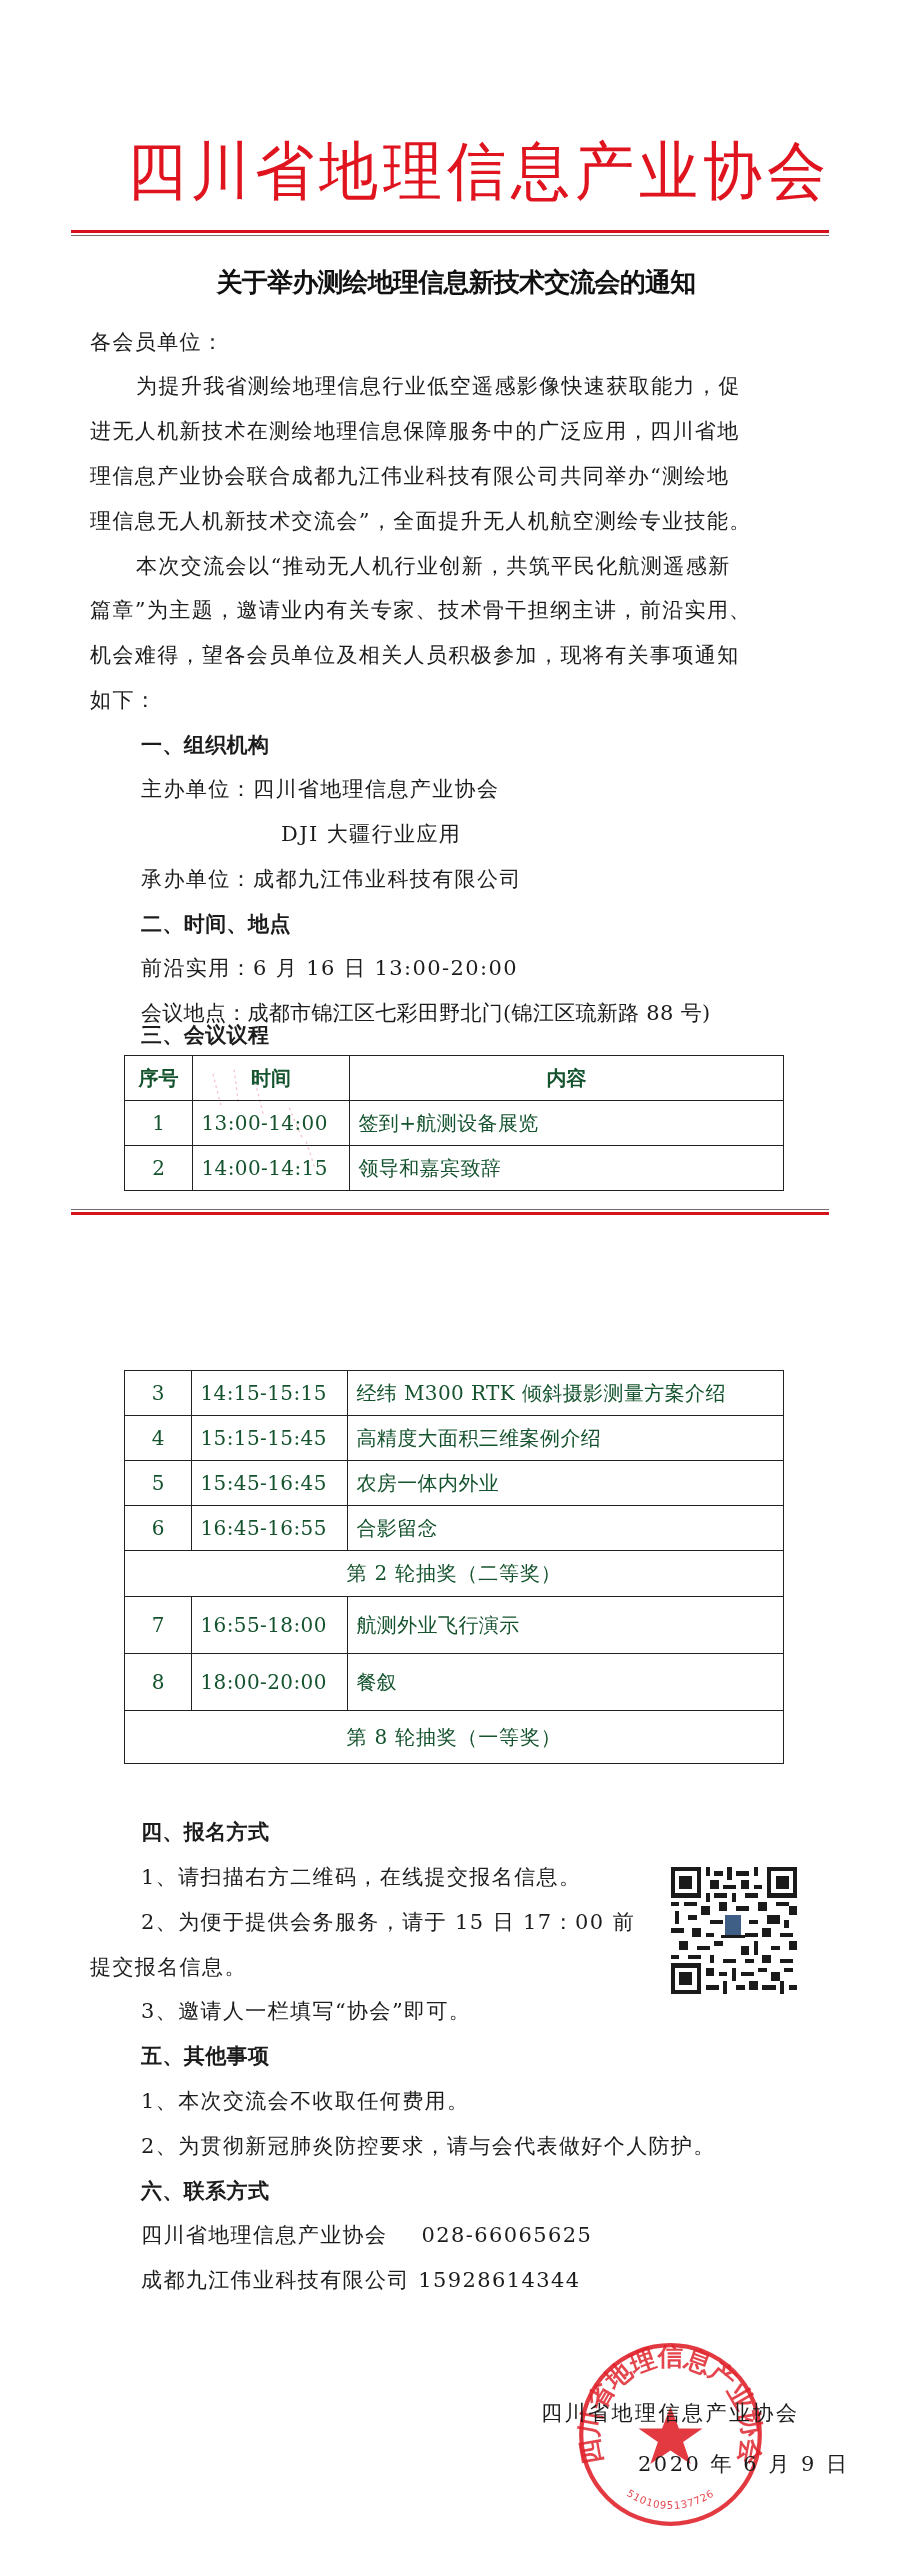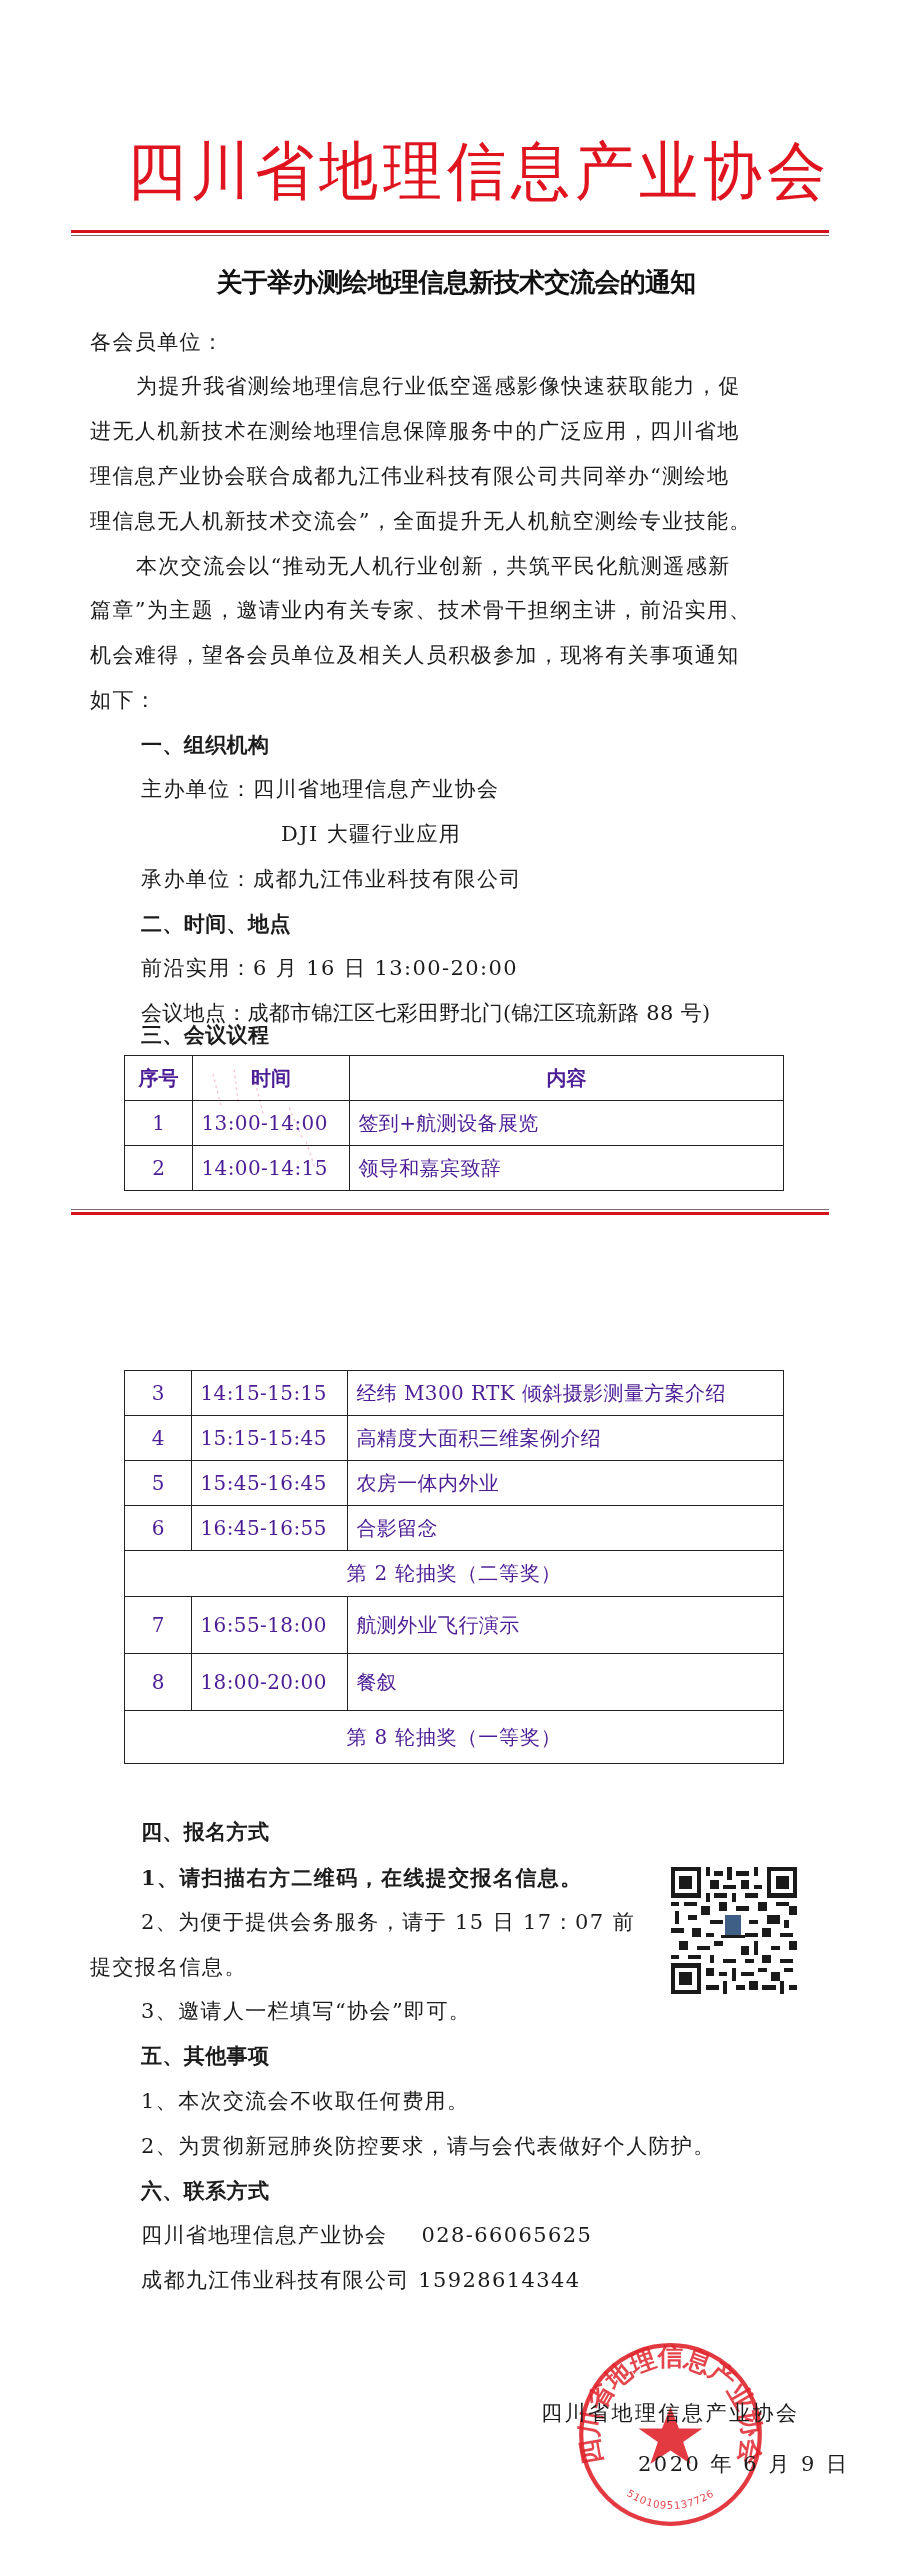--- a/index.html
+++ b/index.html
@@ -11,21 +11,21 @@
                font-family: "DejaVu Serif", "Liberation Serif", serif; font-weight: normal; white-space: nowrap;
                transform: scaleY(1.08); }
   .rule { left: 71px; width: 758px; height: 5px; }
   .rule .r1 { position: absolute; left: 0; right: 0; top: 0; height: 3.4px; background: #d8121c; }
   .rule .r2 { position: absolute; left: 0; right: 0; top: 5px; height: 1.3px; background: #7a6a70; }
   .doc-title { left: 0; width: 912px; top: 264px; text-align: center; font-size: 26px; font-weight: bold;
                font-family: "DejaVu Sans", "Liberation Sans", sans-serif; letter-spacing: -0.8px; line-height: 37px; color: #111; }
   .line { left: 90px; font-size: 21px; line-height: 29px; white-space: nowrap; letter-spacing: 1.4px; color: #1c1c1c; }
   .h { font-family: "DejaVu Sans", "Liberation Sans", sans-serif; font-weight: bold; letter-spacing: 0.4px; font-size: 21px; }
   table.agenda { position: absolute; left: 124px; width: 660px; border-collapse: collapse; table-layout: fixed;
-                 font-size: 20px; color: #4c1d95; }
+                 font-size: 20px; color: #14532d; }
   table.agenda td { border: 1.7px solid #222; padding: 0; vertical-align: middle; white-space: nowrap; }
   table.agenda td.num { text-align: center; }
   table.agenda td.time { padding-left: 8.4px; letter-spacing: 0.4px; }
   table.agenda td.content { padding-left: 8.4px; letter-spacing: 0.4px; }
   table.agenda td.head { text-align: center; font-family: "DejaVu Sans", "Liberation Sans", sans-serif; font-weight: bold; }
   table.agenda td.prize { text-align: center; letter-spacing: 0.8px; }
   .qr { left: 670px; top: 1867px; width: 128px; height: 127px; }
   .seal { left: 577px; top: 2341px; width: 187px; height: 187px; }
   .sign { font-size: 21px; white-space: nowrap; letter-spacing: 2.5px; color: #1c1c1c; }
   .faint-stamp { left: 196px; top: 1057px; width: 144px; height: 127px; opacity: 0.35; }
@@ -148,22 +148,22 @@
     <td class="time">18:00-20:00</td>
     <td class="content">餐叙</td>
   </tr>
   <tr style="height:53px;">
     <td class="prize" colspan="3">第 8 轮抽奖（一等奖）</td>
   </tr>
 </tbody>
   </table>
 
 <div class="abs line h" style="top:1818px; left:141px;">四、报名方式</div>
-<div class="abs line" style="top:1863px; left:141px;font-weight:bold;">1、请扫描右方二维码，在线提交报名信息。</div>
-<div class="abs line" style="top:1908px; left:141px;">2、为便于提供会务服务，请于 15 日 17：07 前</div>
+<div class="abs line" style="top:1863px; left:141px;">1、请扫描右方二维码，在线提交报名信息。</div>
+<div class="abs line" style="top:1908px; left:141px;">2、为便于提供会务服务，请于 15 日 17：00 前</div>
 <div class="abs line" style="top:1953px;">提交报名信息。</div>
 <div class="abs line" style="top:1997px; left:141px;">3、邀请人一栏填写“协会”即可。</div>
 
 <svg class="abs qr" viewBox="0 0 29 29" shape-rendering="crispEdges">
   <rect width="29" height="29" fill="#fff"></rect>
   <g fill="#1a1a1a">
     <rect x="0" y="0" width="7" height="7"></rect>
       <rect x="1" y="1" width="5" height="5" fill="#fff"></rect>
       <rect x="2" y="2" width="3" height="3"></rect>
     <rect x="22" y="0" width="7" height="7"></rect>

